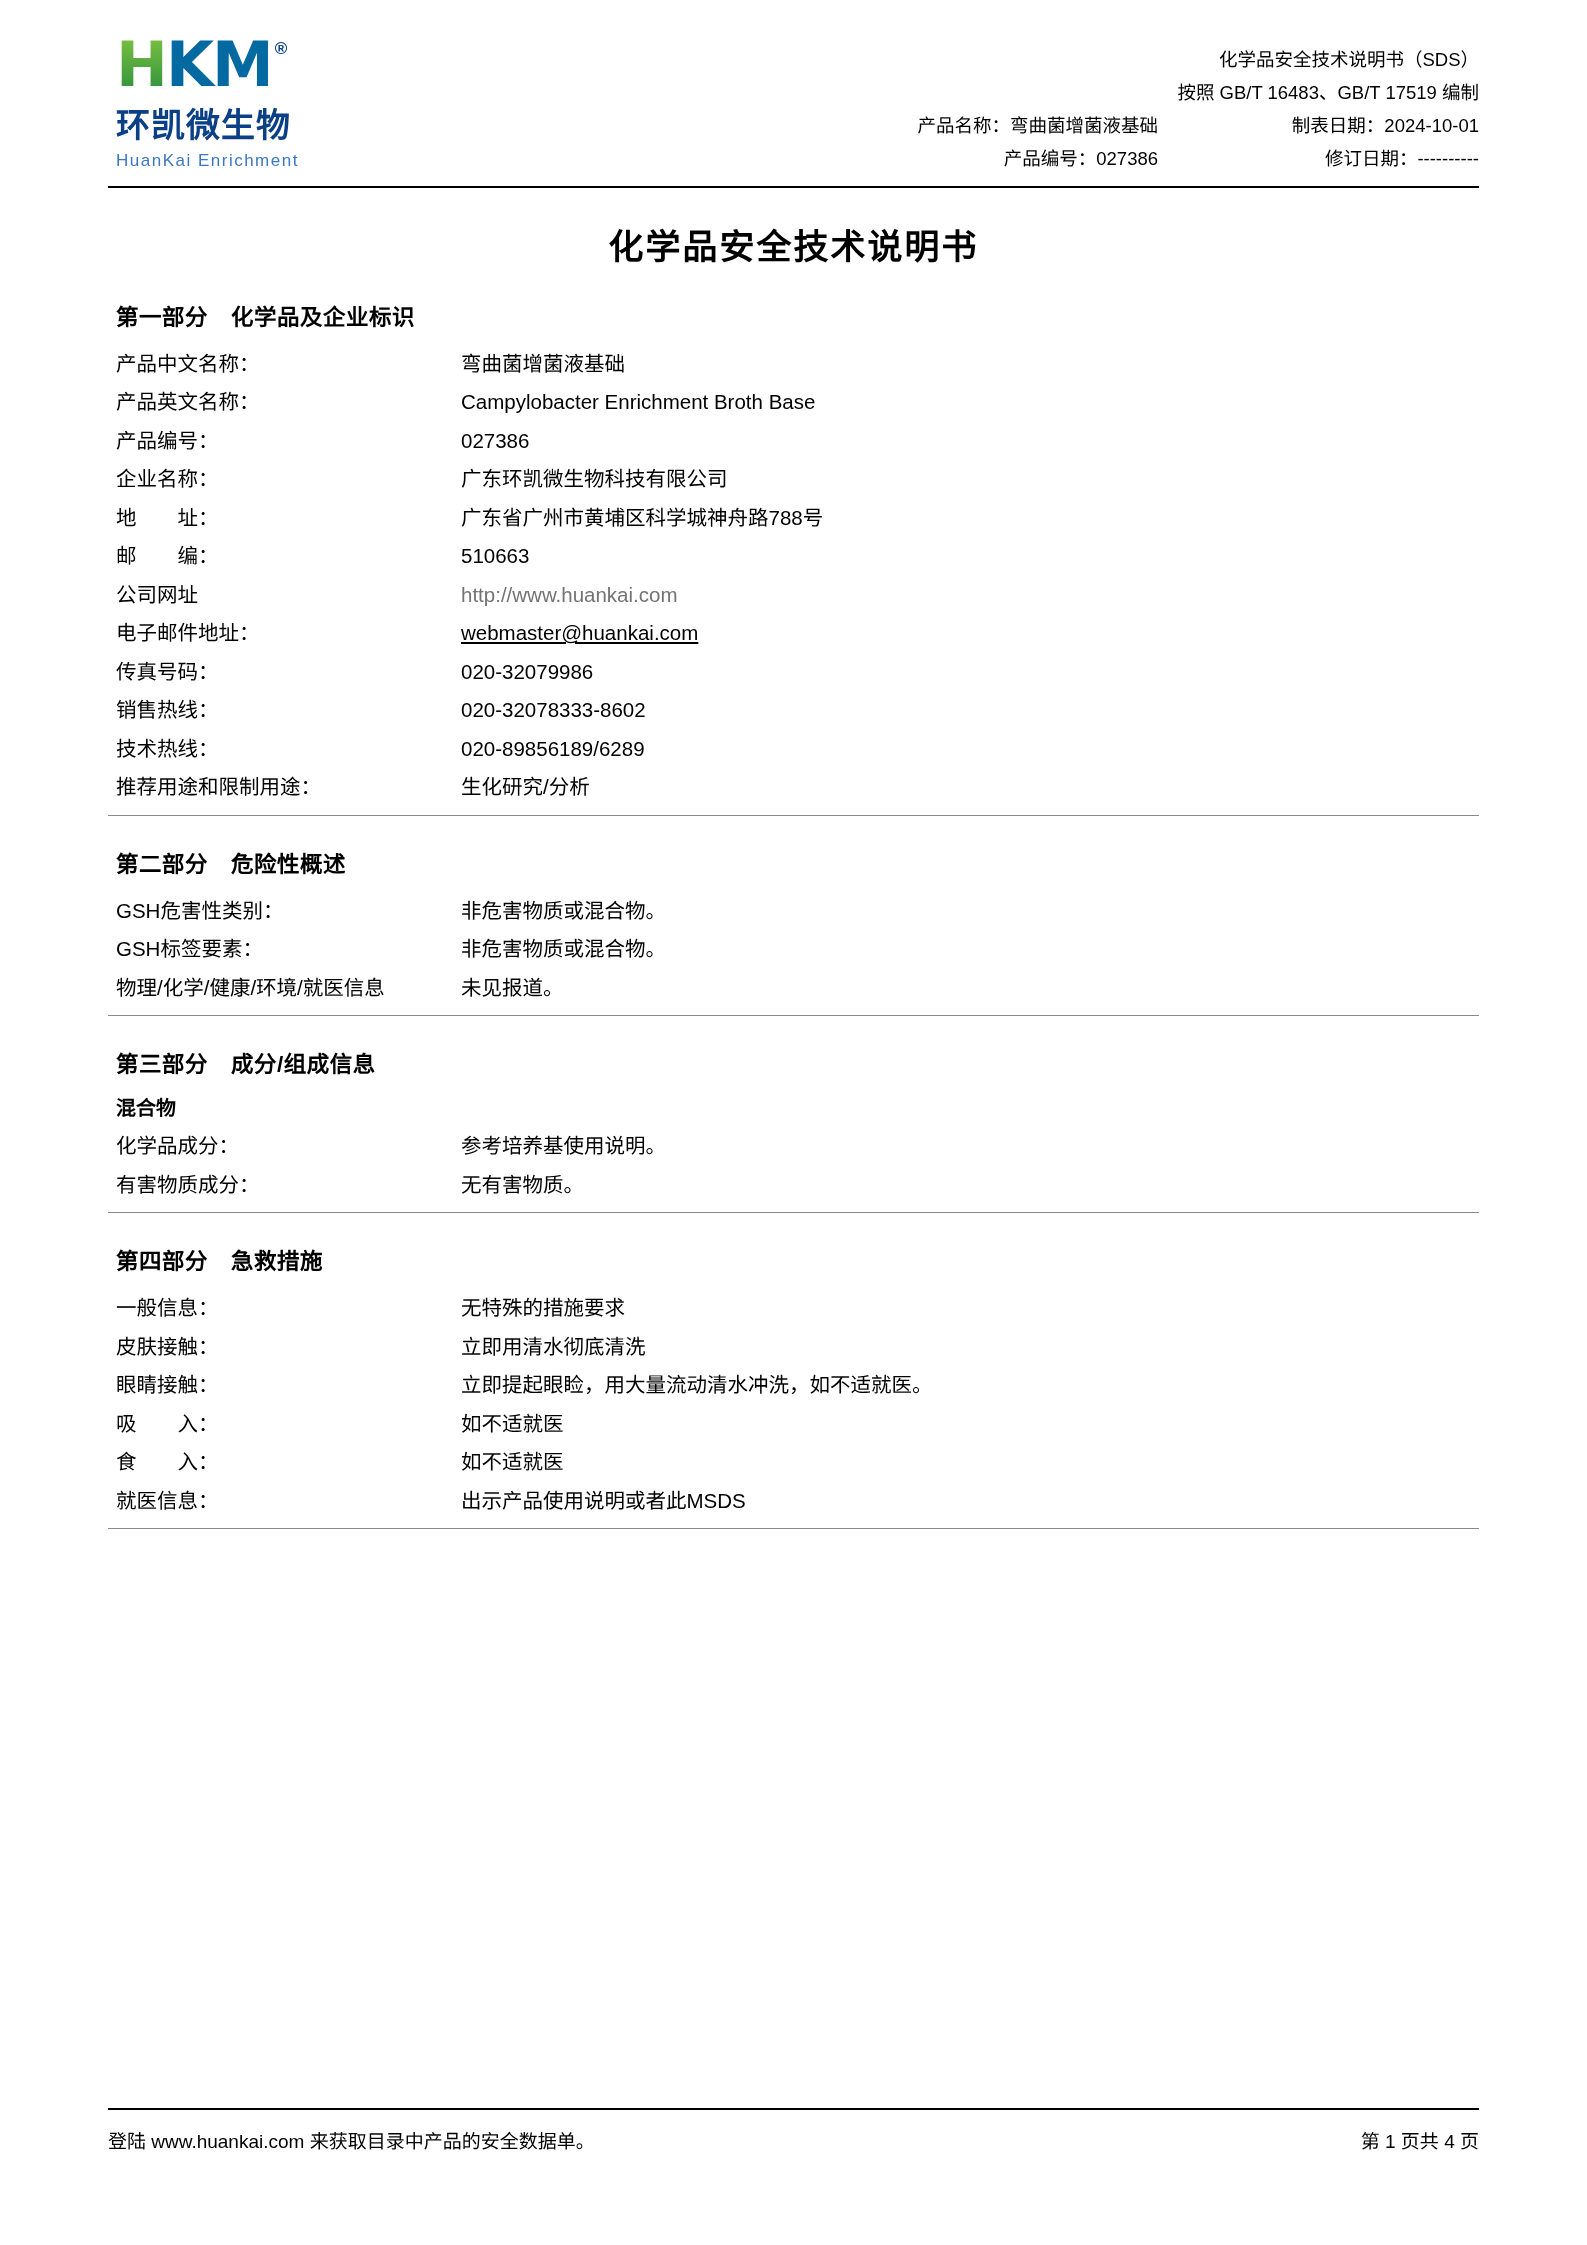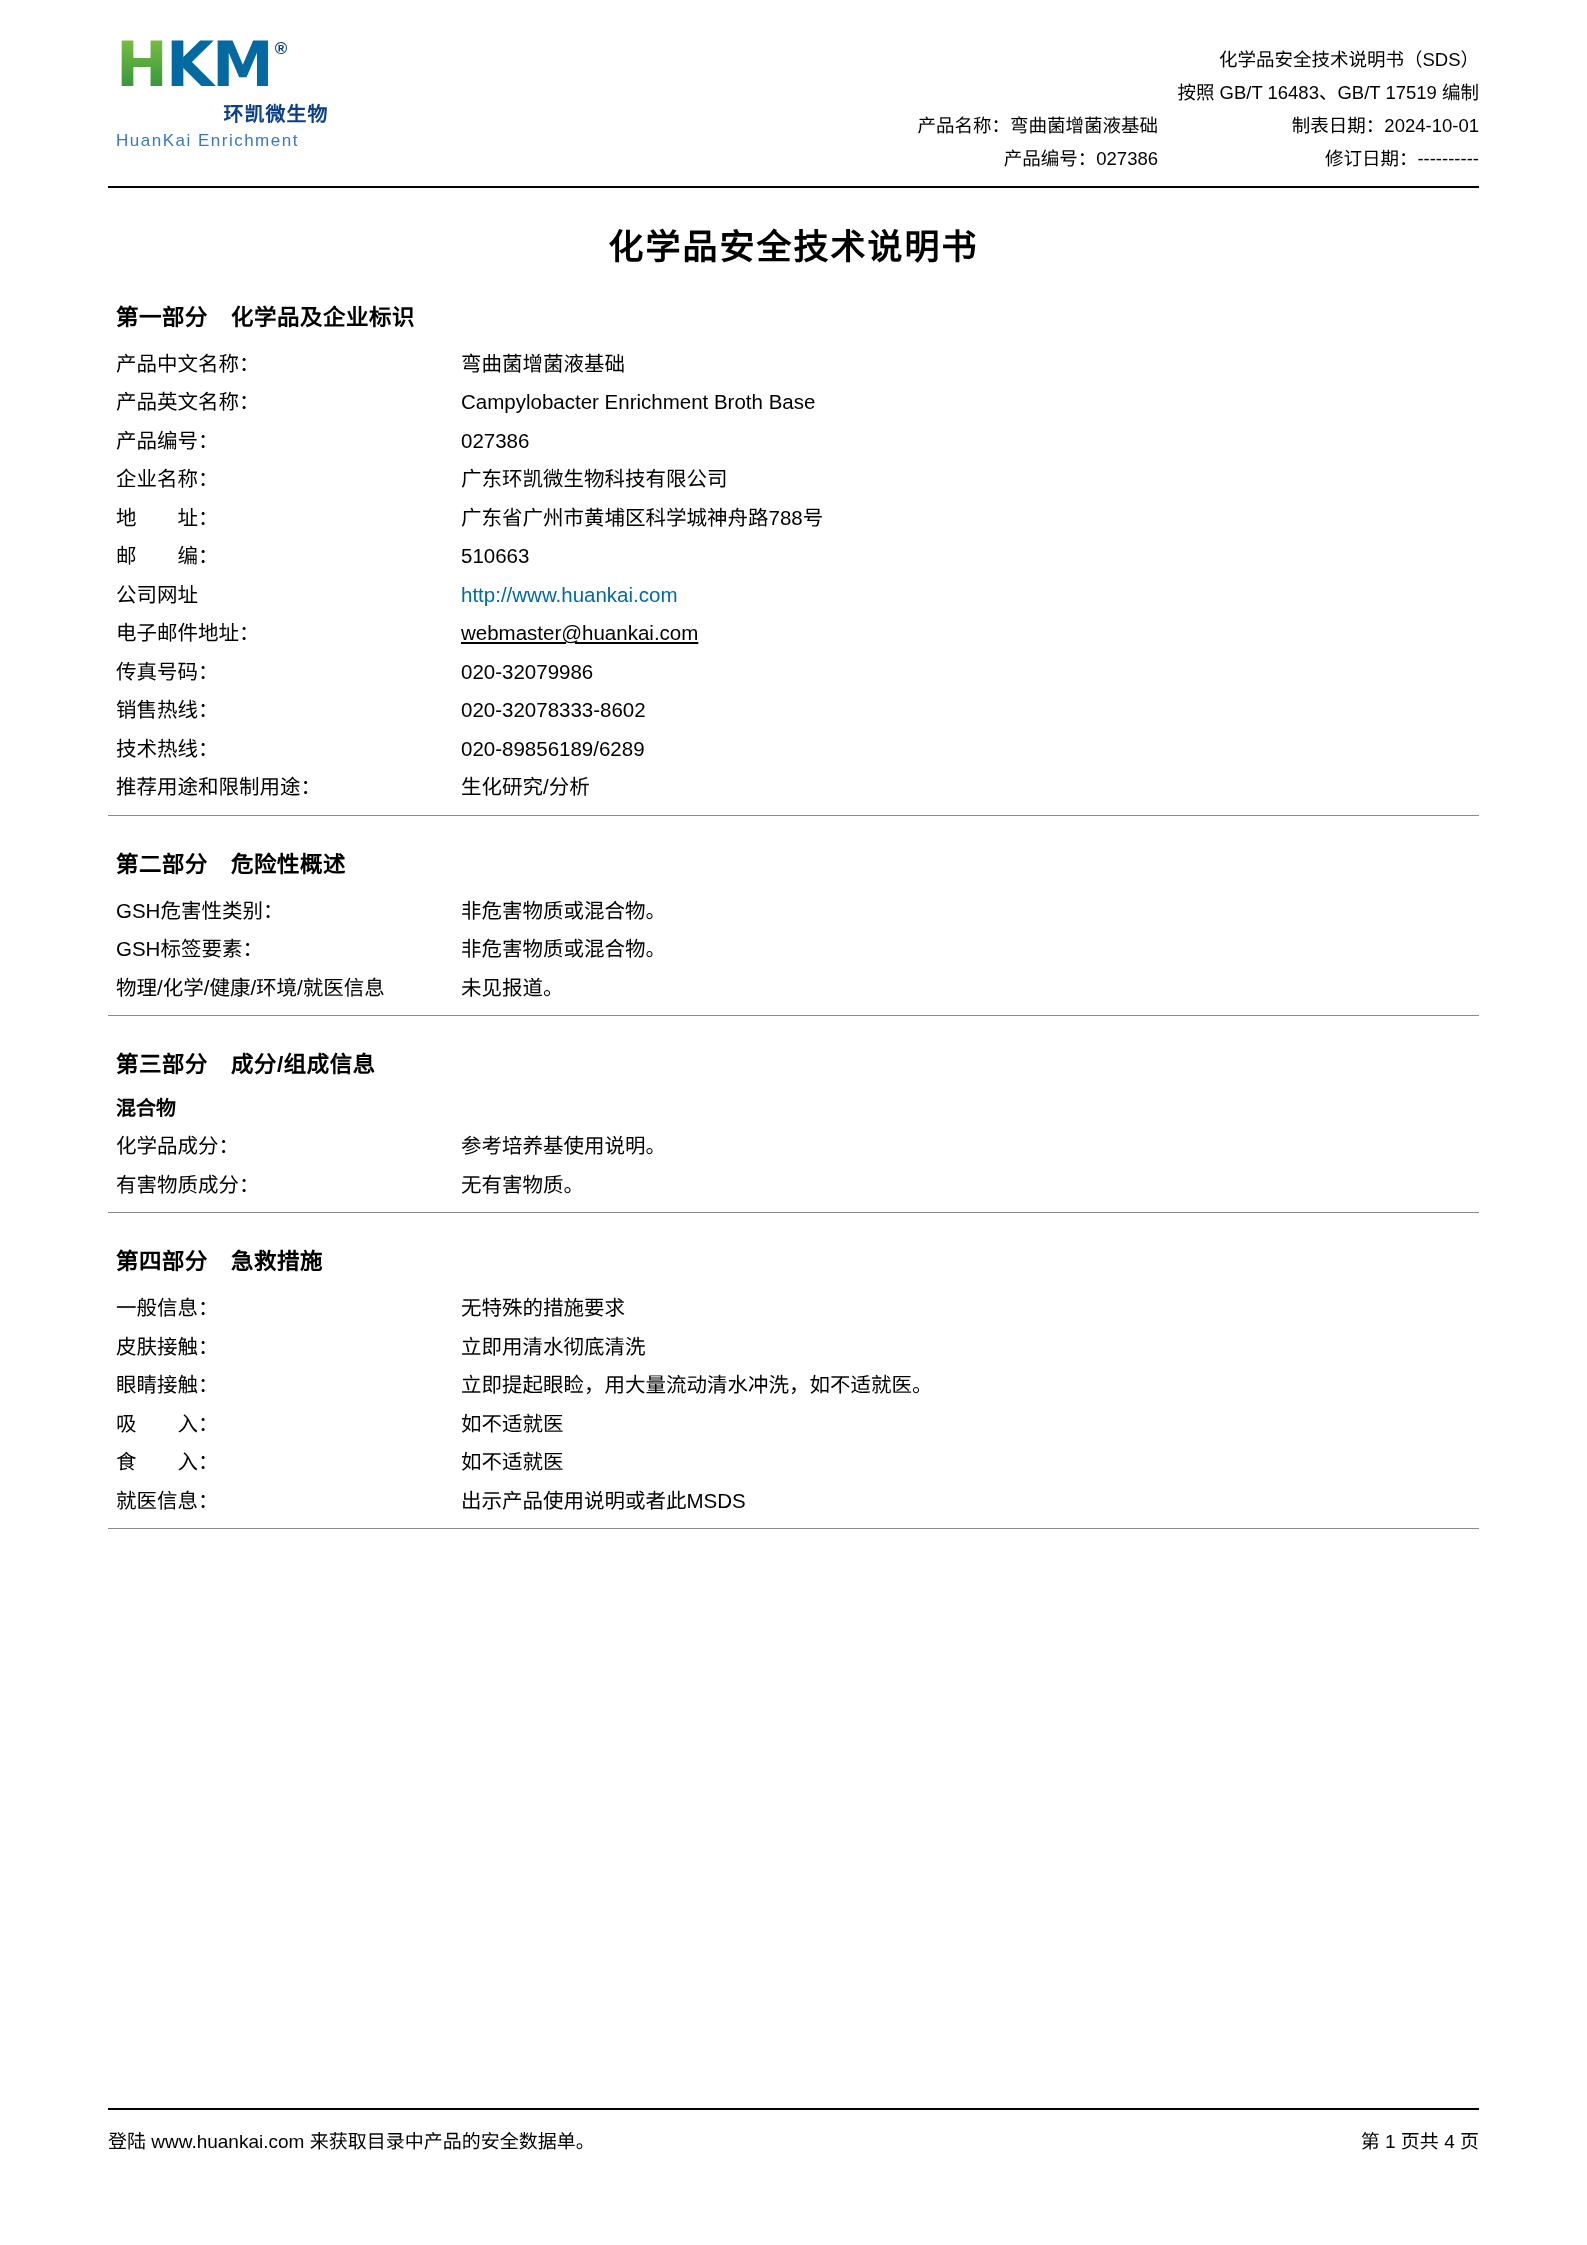--- a/index.html
+++ b/index.html
@@ -52,26 +52,25 @@
     color: #0369a1;
     font-family: "DejaVu Sans", sans-serif;
   }
   .logo-reg {
     font-size: 17px;
     color: #0b3f86;
     margin-top: 6px;
     margin-left: 3px;
   }
   .logo-cn {
-    font-size: 20px;
+    font-size: 34px;
     color: #0b3f86;
     font-weight: bold;
     letter-spacing: 1px;
     margin-top: 2px;
-    text-align: center;
   }
   .logo-en {
     font-size: 17px;
     color: #3b78c4;
     letter-spacing: 1.5px;
     margin-top: 4px;
   }
   .header-right {
     text-align: right;
     font-size: 18.5px;
@@ -137,21 +136,21 @@
   }
   .row .value {
     flex: 1;
   }
   .value a, .link {
     color: #000;
     text-decoration: underline;
   }
   .plainlink {
     text-decoration: none;
-    color: #0369a1;
+    color: #737373;
   }
   .sec-rule {
     border-bottom: 1.4px solid #8a8a8a;
     margin-top: 8px;
   }
 
   
   .footer {
     position: absolute;
     left: 108px;

